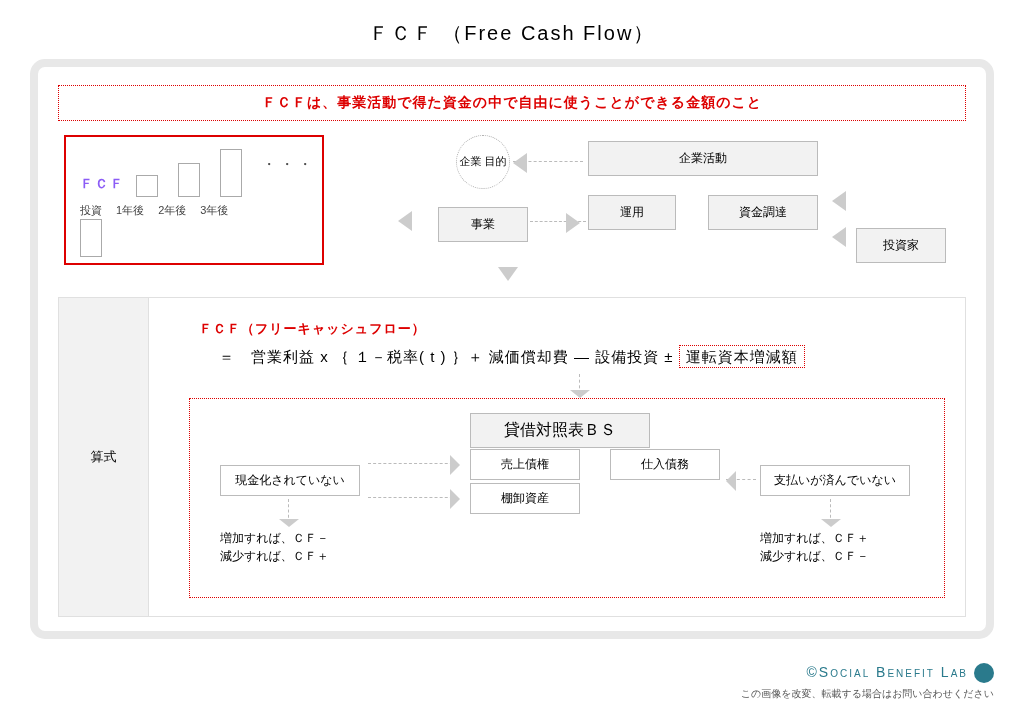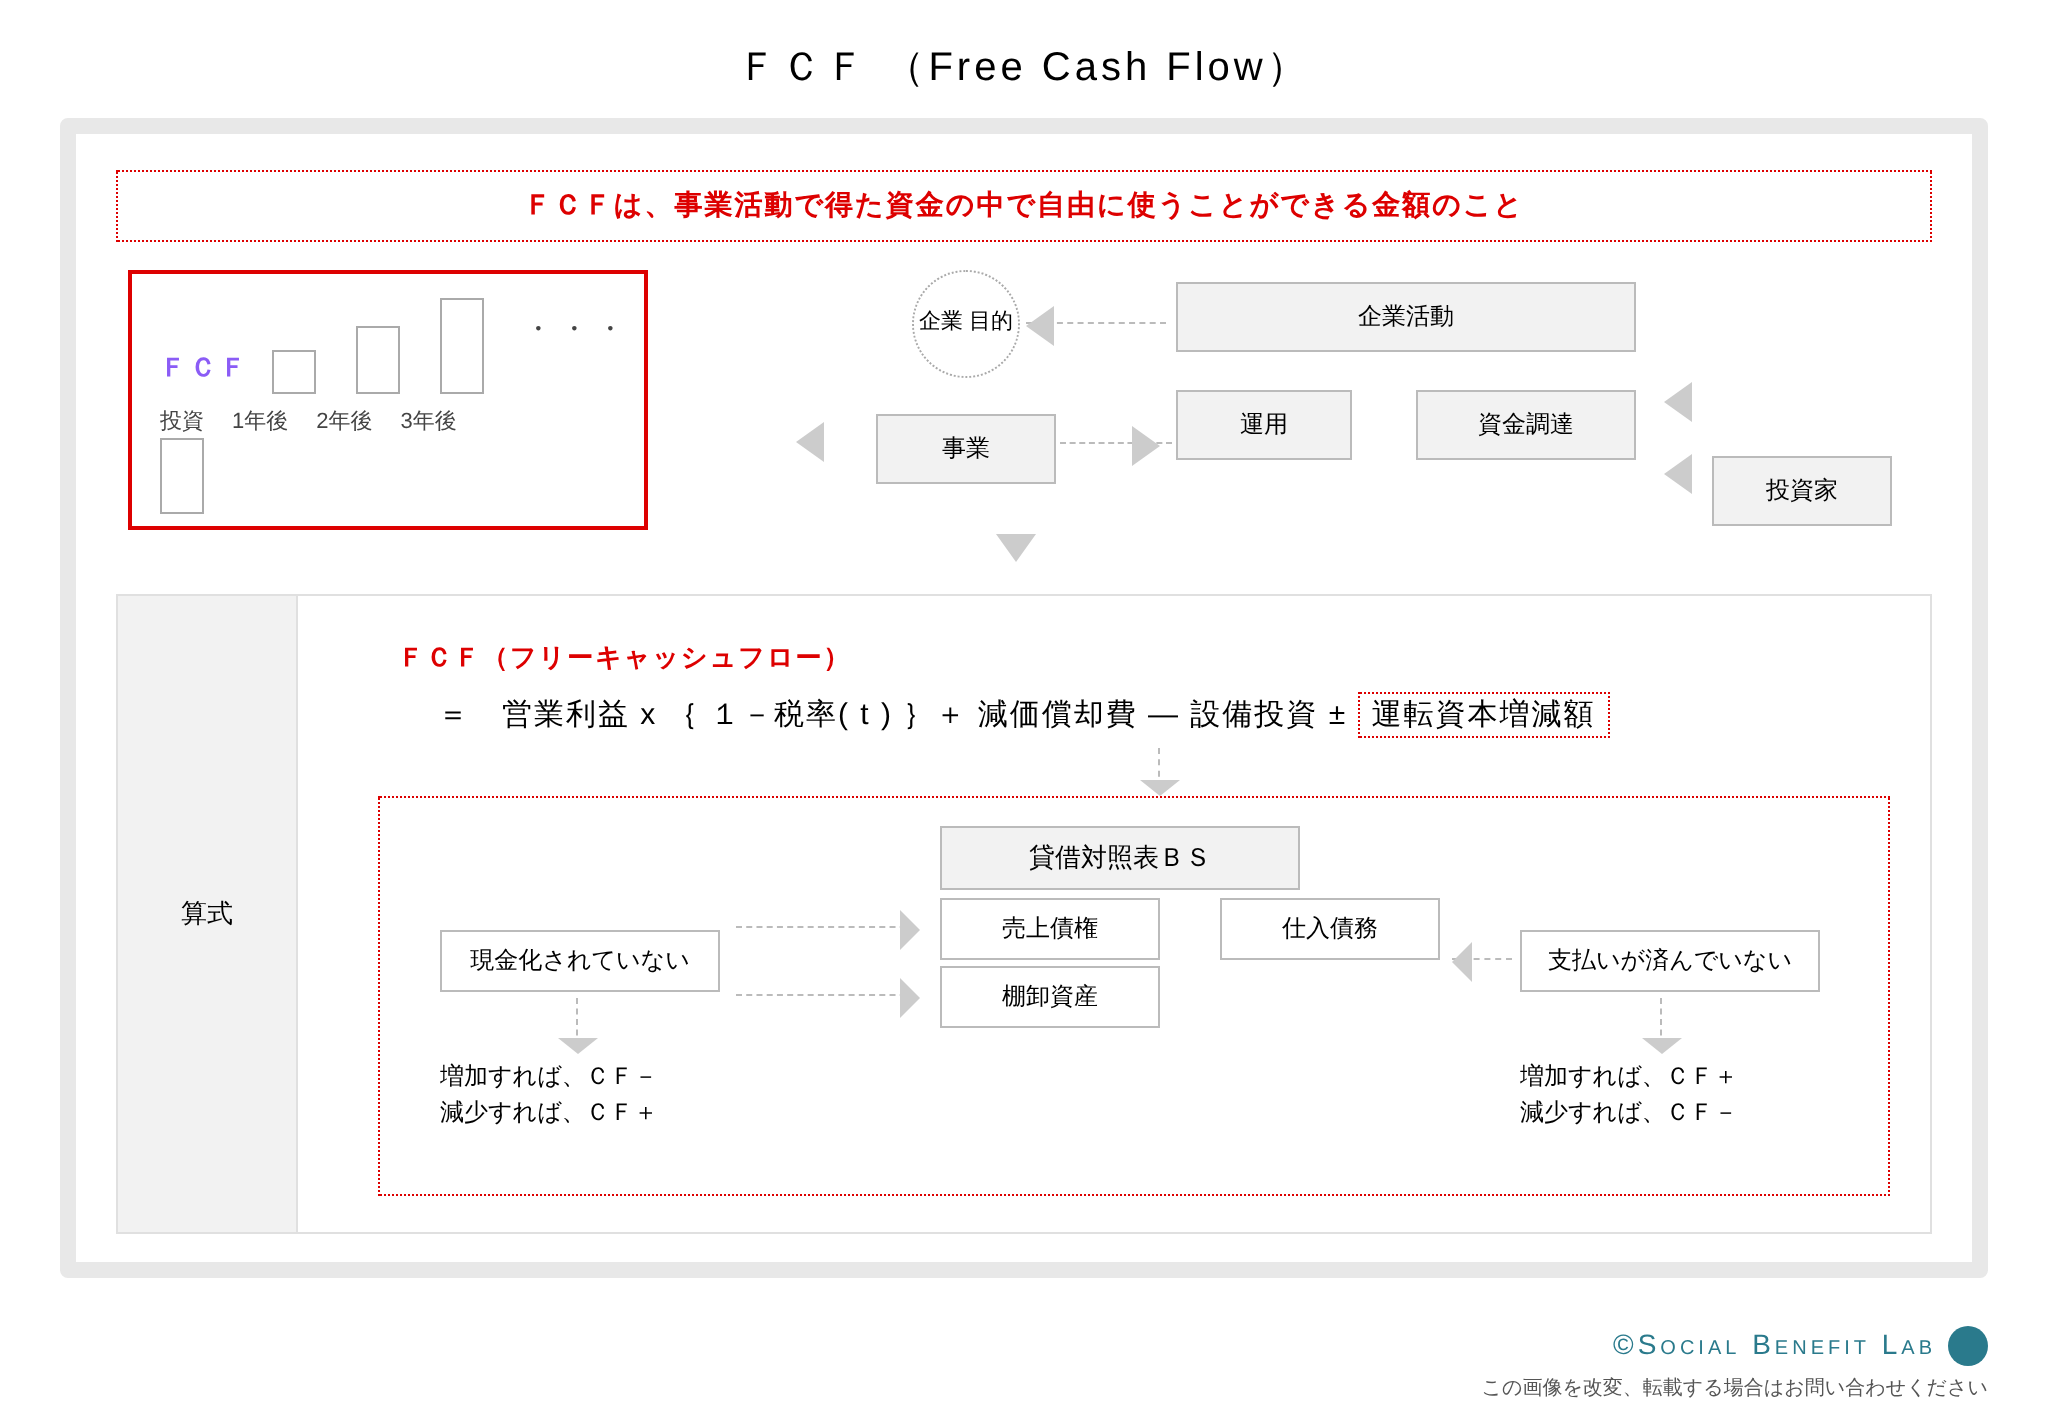--- a/index.html
+++ b/index.html
@@ -1,18 +1,18 @@
 <!DOCTYPE html>
 <html><head>
 <meta charset="utf-8">
 <style>
 *{box-sizing:border-box;margin:0;padding:0}
 body{font-family:"Hiragino Sans","Yu Gothic",sans-serif;background:#fff;width:1024px;height:709px;position:relative}
 .title{text-align:center;font-size:20px;padding:20px 0 12px;letter-spacing:2px}
-.frame{border:8px solid #e8e8e8;border-radius:4px;margin:0 30px;height:580px;padding:18px 20px;position:relative}
+.frame{border:8px solid #e8e8e8;border-radius:15px;margin:0 30px;height:580px;padding:18px 20px;position:relative}
 .banner{border:1px dotted #d00;color:#d00;text-align:center;padding:8px;font-size:14px;font-weight:bold;letter-spacing:1px;margin-bottom:14px}
 .top{position:relative;height:155px}
 .fcfbox{position:absolute;left:6px;top:0;width:260px;height:130px;border:2px solid #d00;padding:10px}
 .fcflabel{color:#8b5cf6;font-weight:bold;font-size:13px;position:absolute;left:14px;top:38px;letter-spacing:2px}
 .bars{position:absolute;left:70px;top:12px;display:flex;gap:20px;align-items:flex-end}
 .bar{width:22px;border:1px solid #aaa;background:#fff}
 .b1{height:22px}.b2{height:34px}.b3{height:48px}
 .dots{align-self:center;font-size:14px;letter-spacing:4px;color:#444;padding-bottom:16px}
 .barlabels{position:absolute;left:14px;top:66px;display:flex;gap:14px;font-size:11px;color:#444}
 .inv{position:absolute;left:14px;top:82px;width:22px;height:38px;border:1px solid #aaa}
@@ -27,21 +27,21 @@
 .tri{position:absolute;width:0;height:0;border-top:10px solid transparent;border-bottom:10px solid transparent}
 .tri-l{border-right:14px solid #ccc}
 .tri-d{border-left:10px solid transparent;border-right:10px solid transparent;border-top:14px solid #ccc;border-bottom:none;width:0;height:0;position:absolute}
 .dline{position:absolute;border-top:1px dashed #bbb}
 .sec2{position:absolute;left:20px;right:20px;top:230px;height:320px;border:1px solid #e0e0e0}
 .formula-label{position:absolute;left:0;top:0;width:90px;height:100%;background:#f2f2f2;border-right:1px solid #e0e0e0;display:flex;align-items:center;justify-content:center;font-size:13px}
 .fcfline{position:absolute;left:140px;top:22px;color:#d00;font-weight:bold;font-size:13px;letter-spacing:1px}
 .formula{position:absolute;left:160px;top:50px;font-size:15px;letter-spacing:1px}
 .wc{border:1px dotted #d00;padding:2px 6px}
 .bsarea{position:absolute;left:130px;top:100px;right:20px;height:200px;border:1px dotted #d00}
-.bshdr{position:absolute;left:280px;top:14px;width:180px;background:#f2f2f2;border:1px solid #bbb;text-align:center;font-size:13px;padding:6px}
+.bshdr{position:absolute;left:280px;top:14px;width:180px;background:#f2f2f2;border:1px solid #bbb;text-align:center;font-size:16px;padding:6px}
 .cell{position:absolute;border:1px solid #bbb;text-align:center;font-size:12px;padding:6px;background:#fff}
 .cash{left:30px;top:66px;width:140px}
 .ar{left:280px;top:50px;width:110px}
 .inv2{left:280px;top:84px;width:110px}
 .ap{left:420px;top:50px;width:110px}
 .unpaid{left:570px;top:66px;width:150px}
 .note{position:absolute;font-size:12px;line-height:1.5}
 .note1{left:30px;top:130px}
 .note2{left:570px;top:130px}
 .darrow{position:absolute;border-left:1px dashed #bbb;height:20px}

